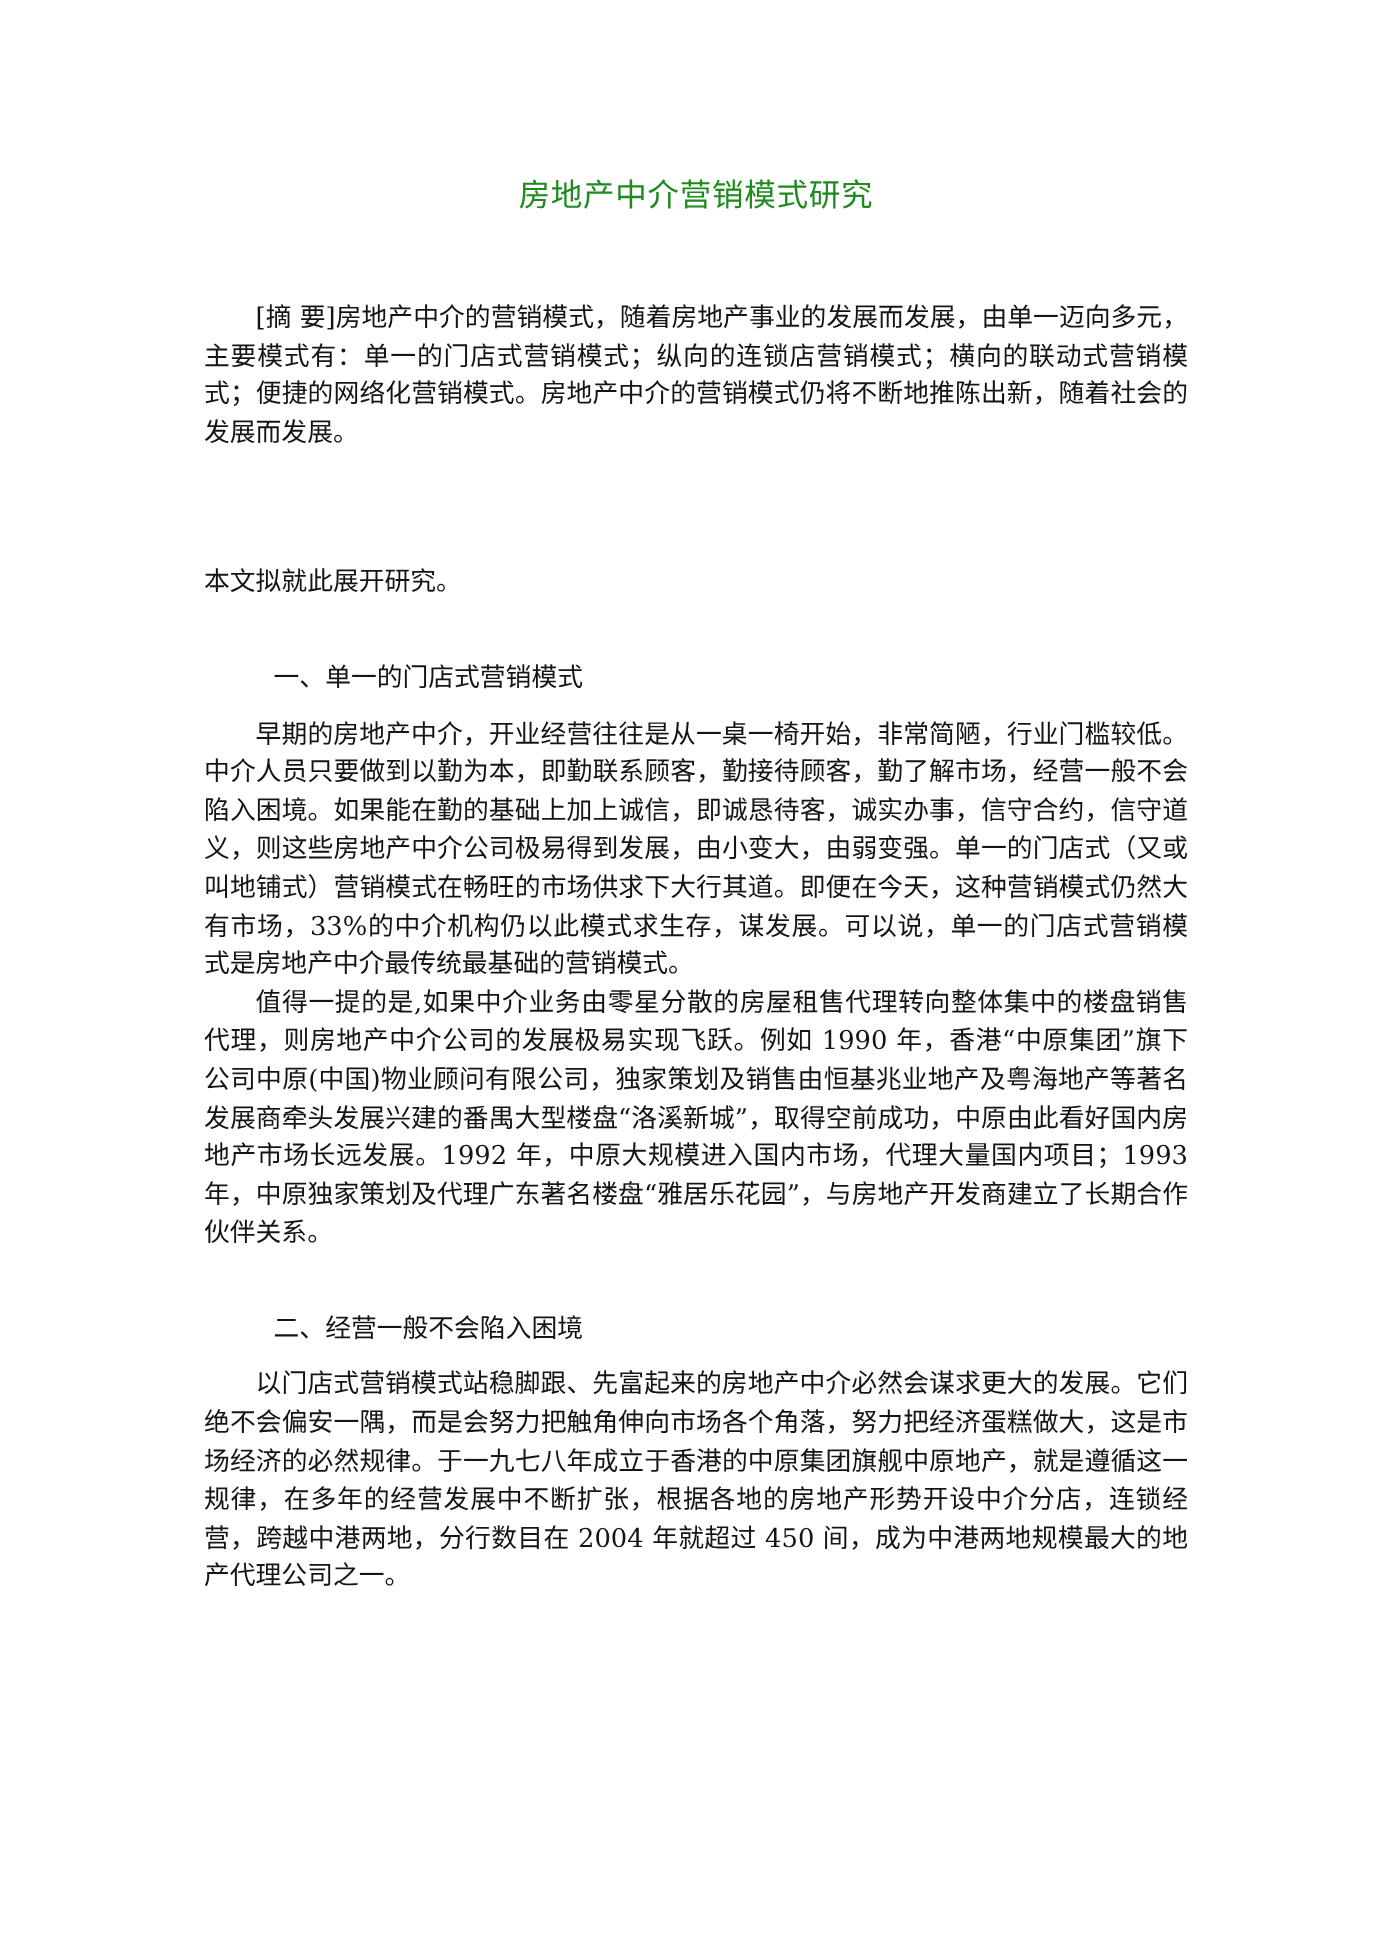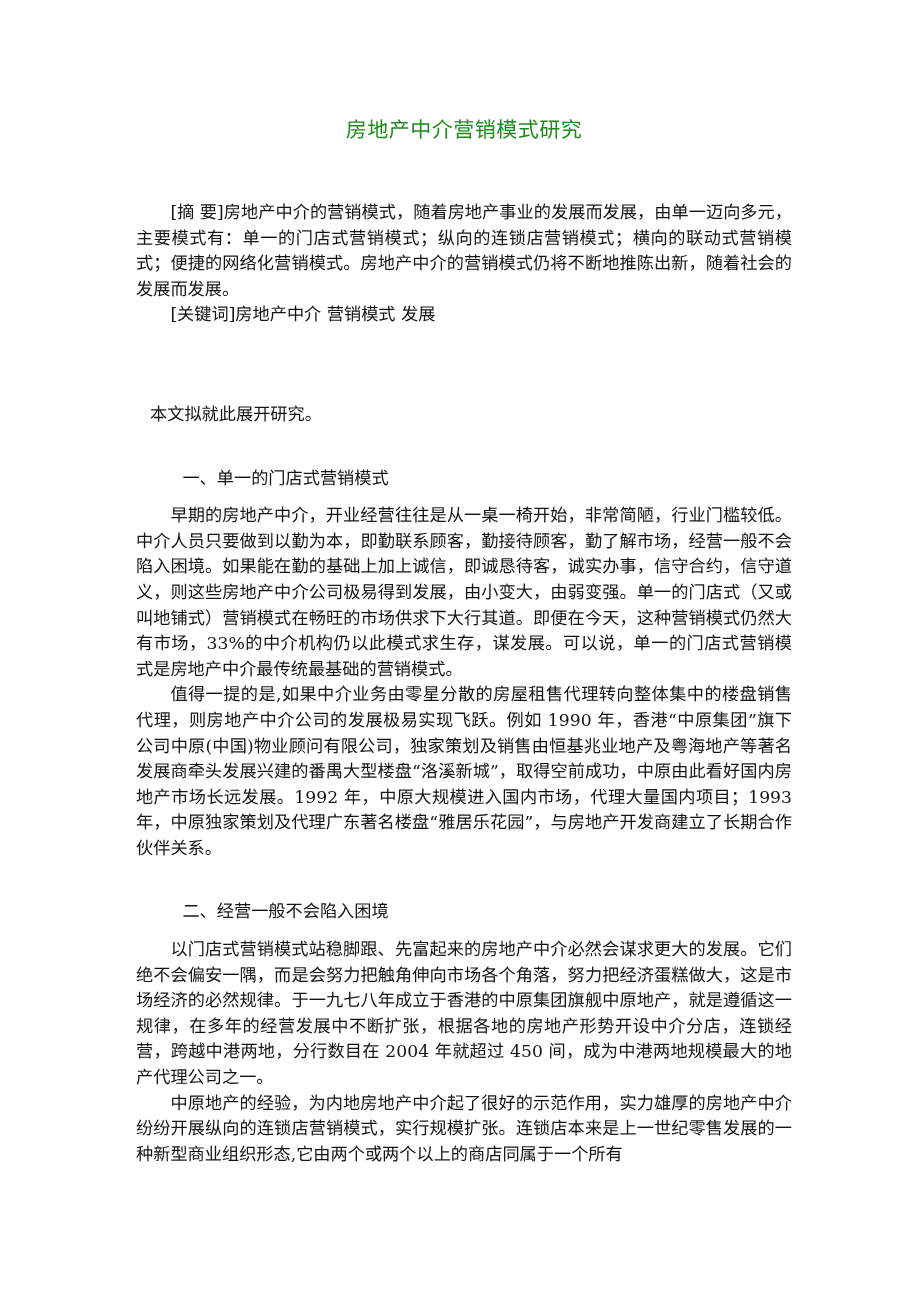--- a/index.html
+++ b/index.html
@@ -48,21 +48,20 @@
     text-align: justify;
     text-justify: inter-ideograph;
     letter-spacing: 0px;
     word-break: break-all;
   }
   p.indent {
     text-indent: 2em;
   }
   p.noindent {
     text-indent: 0;
-    margin-left: 14px;
   }
   .gap-md { height: 26px; }
   .gap-xl { height: 48px; }
   .heading {
     margin: 12px;
     padding: 0;
     font-size: 17.2px;
     line-height: 25.6px;
     color: #141414;
     text-indent: 2em;
@@ -77,21 +76,20 @@
 
 <div class="page">
   <div class="content">
 
     <h1 class="doc-title">房地产中介营销模式研究</h1>
 
     <div class="gap-md"></div>
 
     <div class="abstract-block">
       <p class="para indent">[摘 要]房地产中介的营销模式，随着房地产事业的发展而发展，由单一迈向多元，主要模式有：单一的门店式营销模式；纵向的连锁店营销模式；横向的联动式营销模式；便捷的网络化营销模式。房地产中介的营销模式仍将不断地推陈出新，随着社会的发展而发展。</p>
-      <p class="para kw-line">[关键词]房地产中介 营销模式 发展</p>
     </div>
 
     <div class="gap-xl"></div>
 
 
     <div class="gap-md"></div>
 
     <p class="para noindent">本文拟就此展开研究。</p>
 
     <div class="gap-md"></div>
@@ -101,16 +99,15 @@
     <p class="para indent">早期的房地产中介，开业经营往往是从一桌一椅开始，非常简陋，行业门槛较低。中介人员只要做到以勤为本，即勤联系顾客，勤接待顾客，勤了解市场，经营一般不会陷入困境。如果能在勤的基础上加上诚信，即诚恳待客，诚实办事，信守合约，信守道义，则这些房地产中介公司极易得到发展，由小变大，由弱变强。单一的门店式（又或叫地铺式）营销模式在畅旺的市场供求下大行其道。即便在今天，这种营销模式仍然大有市场，33%的中介机构仍以此模式求生存，谋发展。可以说，单一的门店式营销模式是房地产中介最传统最基础的营销模式。</p>
 
     <p class="para indent">值得一提的是,如果中介业务由零星分散的房屋租售代理转向整体集中的楼盘销售代理，则房地产中介公司的发展极易实现飞跃。例如 1990 年，香港“中原集团”旗下公司中原(中国)物业顾问有限公司，独家策划及销售由恒基兆业地产及粤海地产等著名发展商牵头发展兴建的番禺大型楼盘“洛溪新城”，取得空前成功，中原由此看好国内房地产市场长远发展。1992 年，中原大规模进入国内市场，代理大量国内项目；1993 年，中原独家策划及代理广东著名楼盘“雅居乐花园”，与房地产开发商建立了长期合作伙伴关系。</p>
 
     <div class="gap-md"></div>
 
     <h2 class="heading">二、经营一般不会陷入困境</h2>
 
     <p class="para indent">以门店式营销模式站稳脚跟、先富起来的房地产中介必然会谋求更大的发展。它们绝不会偏安一隅，而是会努力把触角伸向市场各个角落，努力把经济蛋糕做大，这是市场经济的必然规律。于一九七八年成立于香港的中原集团旗舰中原地产，就是遵循这一规律，在多年的经营发展中不断扩张，根据各地的房地产形势开设中介分店，连锁经营，跨越中港两地，分行数目在 2004 年就超过 450 间，成为中港两地规模最大的地产代理公司之一。</p>
 
-    <p class="para indent">中原地产的经验，为内地房地产中介起了很好的示范作用，实力雄厚的房地产中介纷纷开展纵向的连锁店营销模式，实行规模扩张。连锁店本来是上一世纪零售发展的一种新型商业组织形态,它由两个或两个以上的商店同属于一个所有</p>
 
   </div>
 </div>
 
 </body></html>

